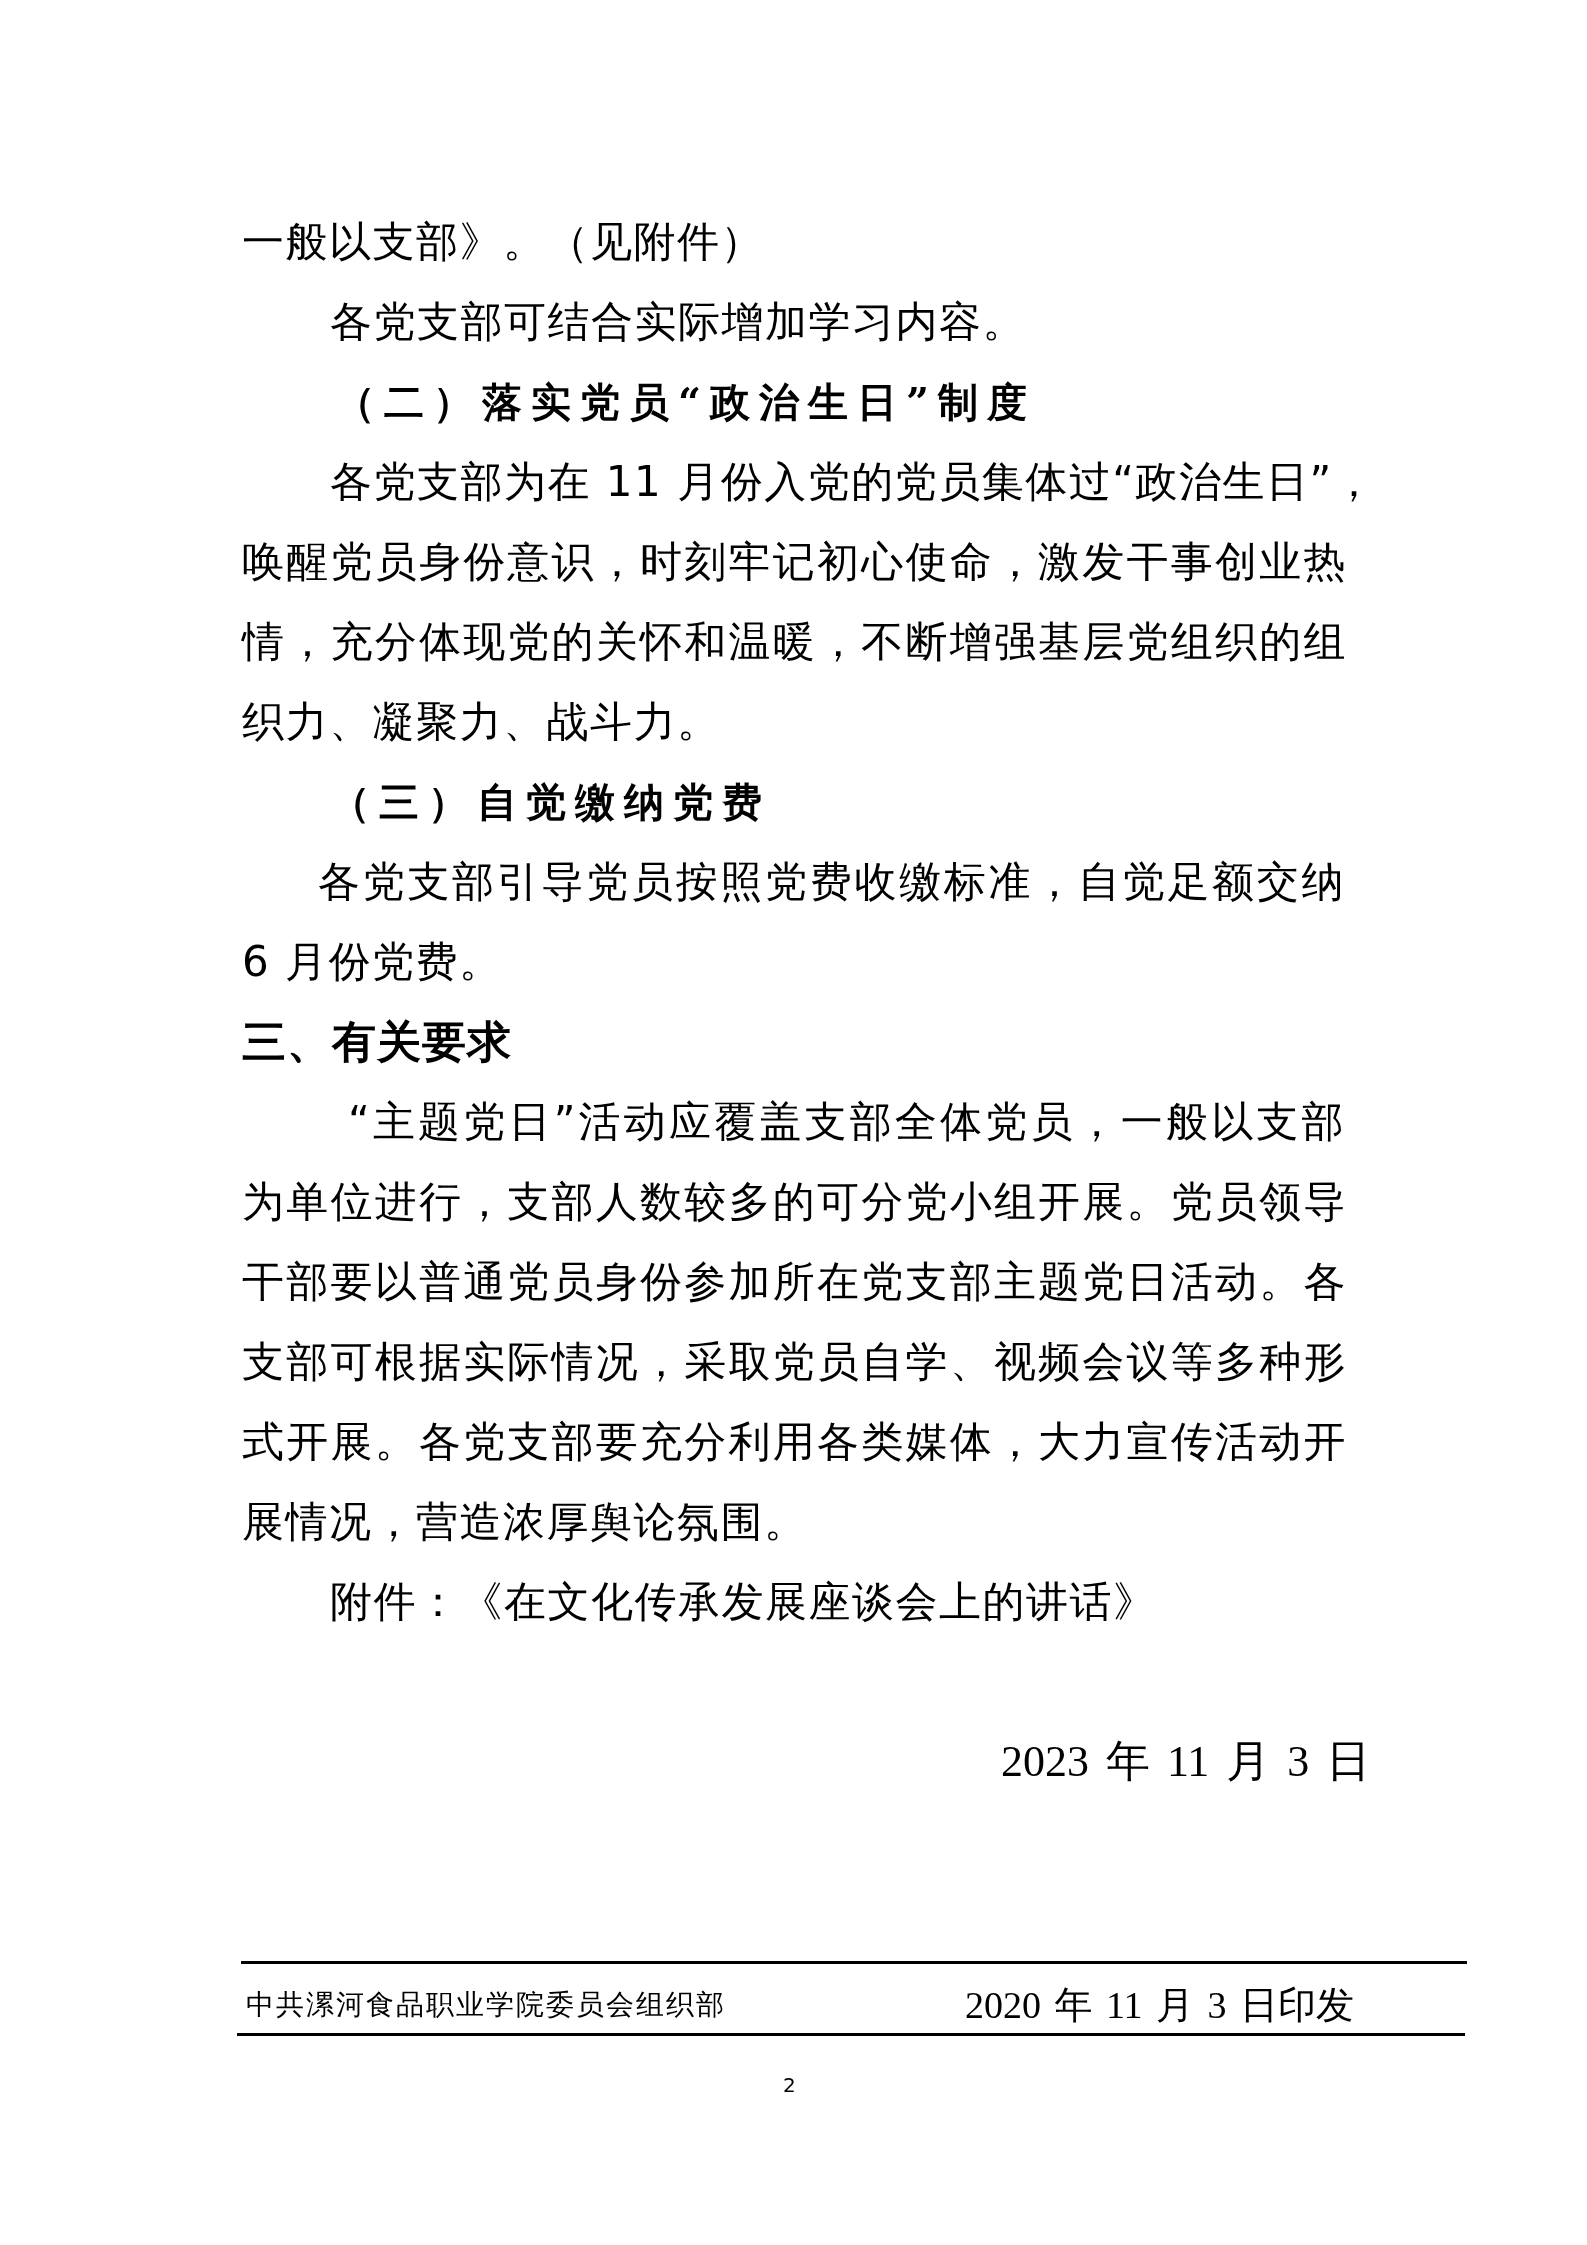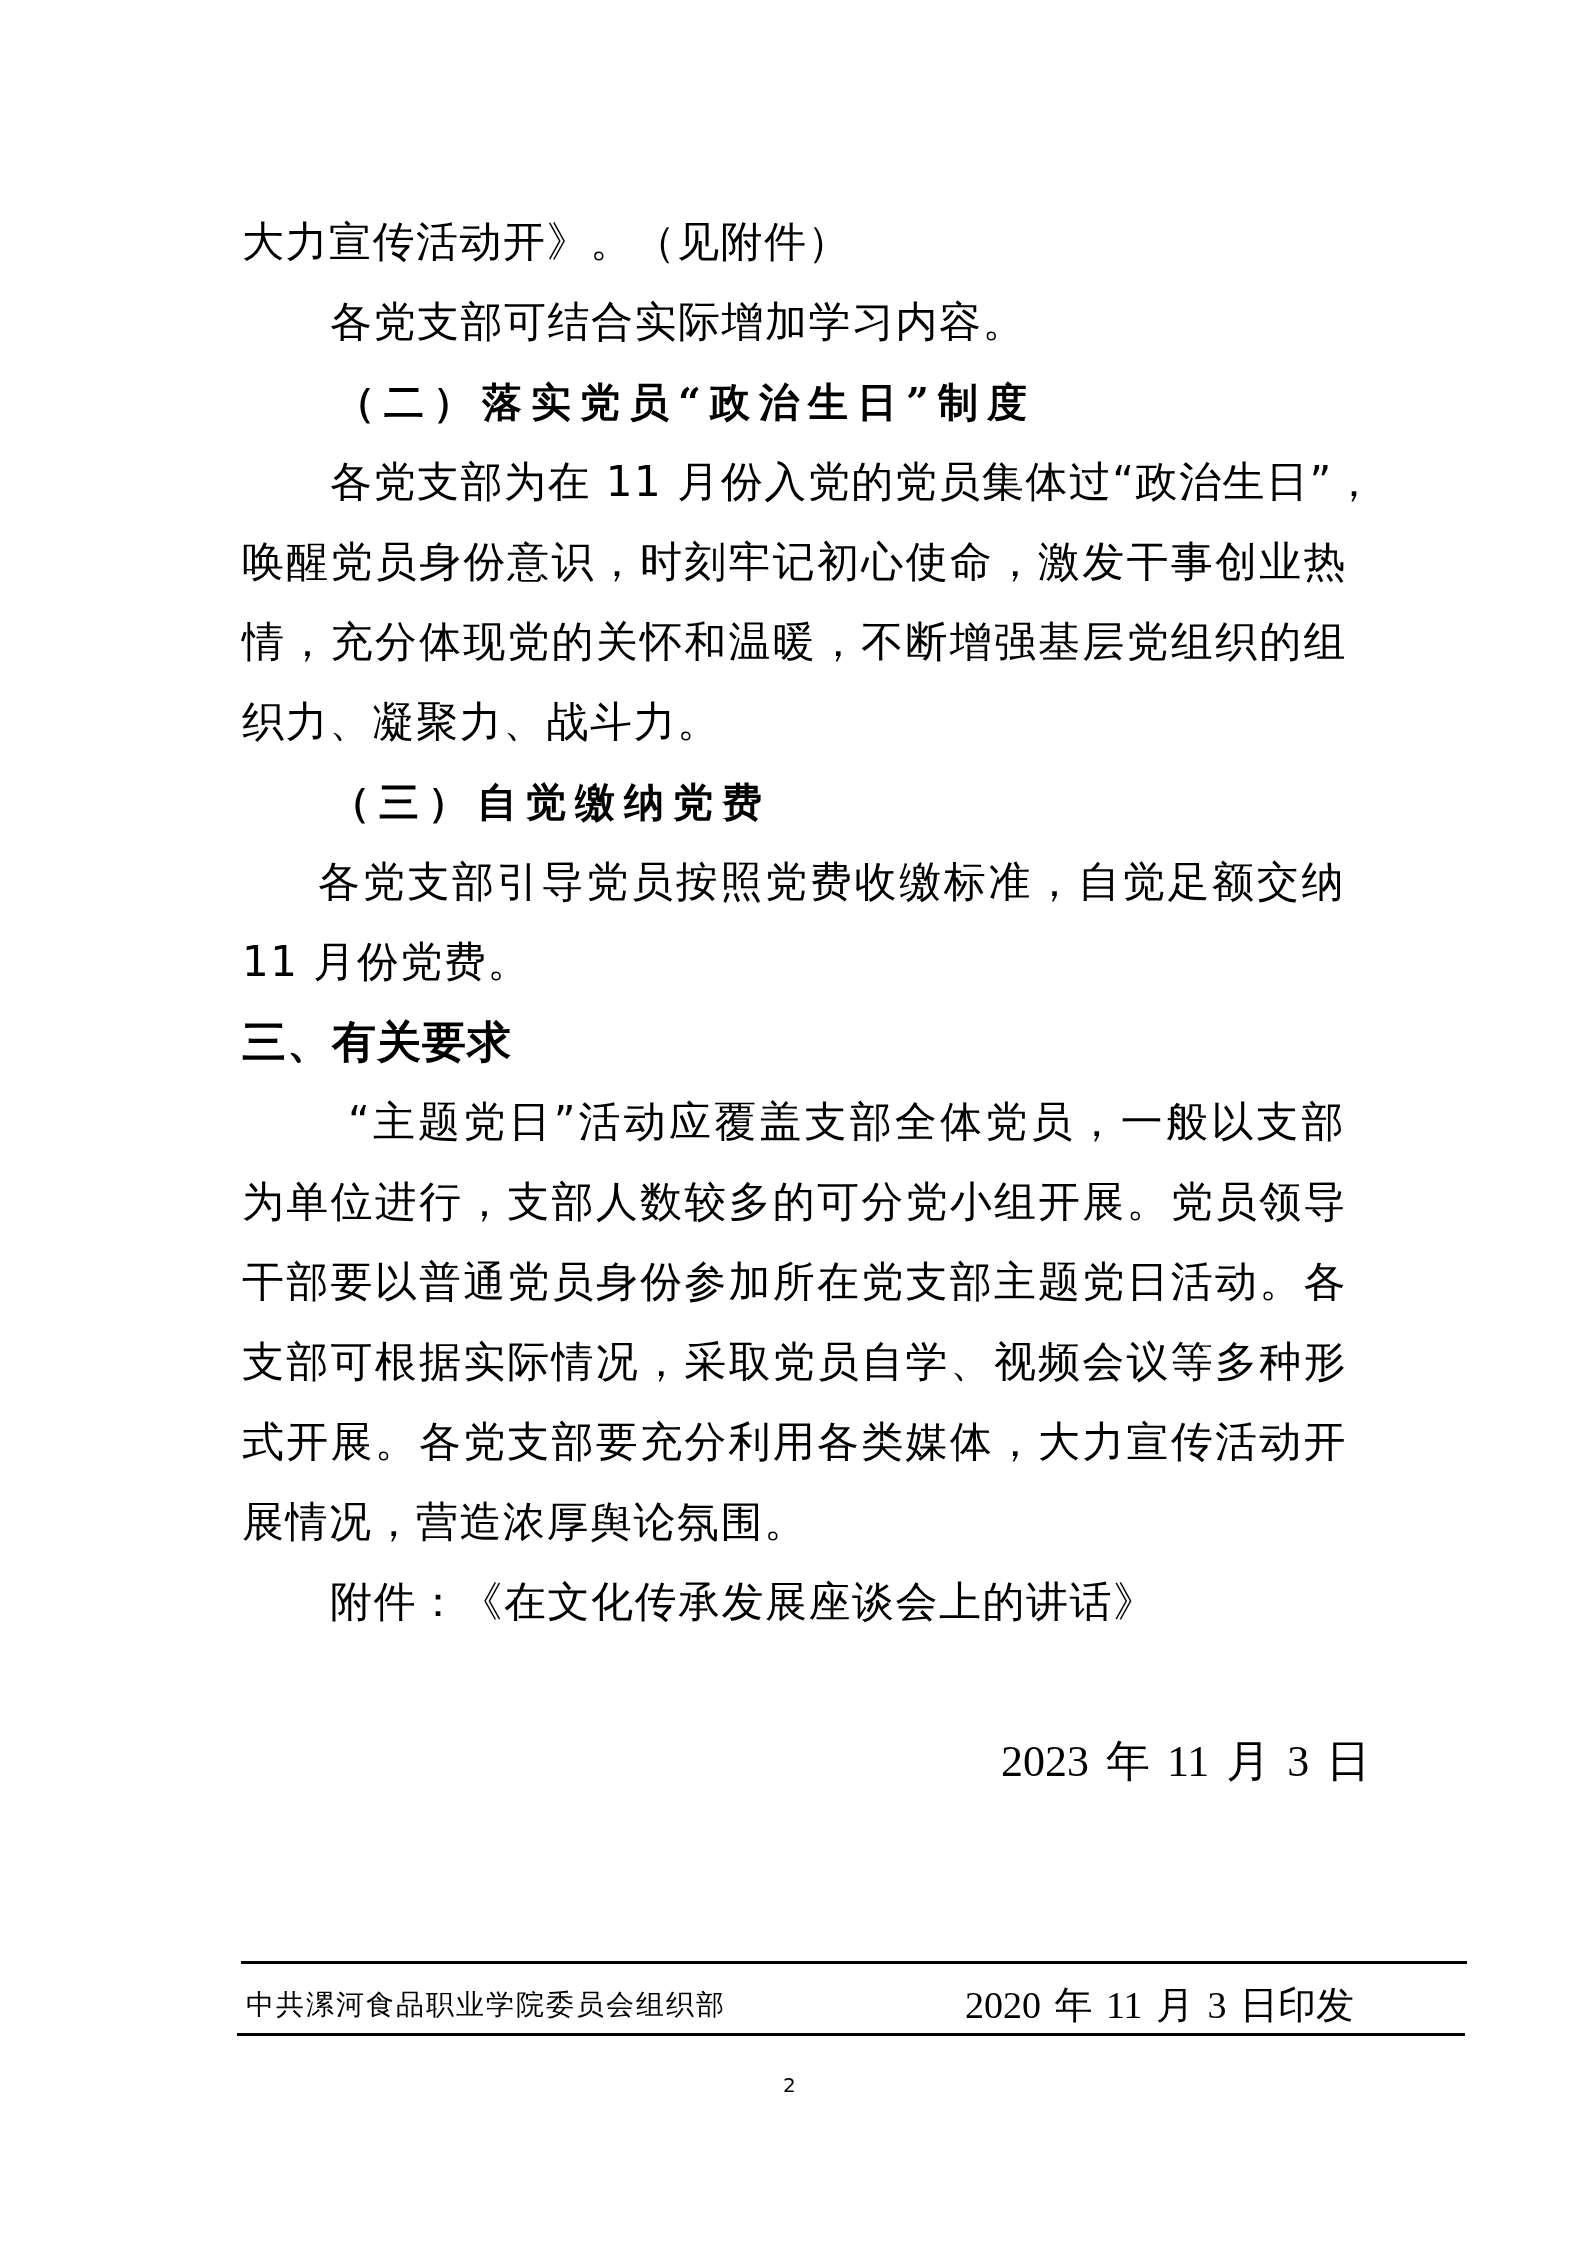--- a/index.html
+++ b/index.html
@@ -74,30 +74,30 @@
     font-family: "DejaVu Sans", "Liberation Sans", sans-serif;
     font-size: 20px;
     line-height: 30px;
   }
 </style>
 </head>
 <body>
 
 <div>
 
-  <div class="line" style="top:212px;">大力宣传活动开》。（见附件）</div>
+  <div class="line" style="top:212px;">一般以支部》。（见附件）</div>
   <div class="line indent" style="top:292px;">各党支部可结合实际增加学习内容。</div>
   <div class="line heading-sub" style="left:335px; top:372px;">（二）落实党员“政治生日”制度</div>
   <div class="line indent" style="top:452px; width:1015px; text-align:justify; text-align-last:justify;">各党支部为在 11 月份入党的党员集体过“政治生日”，</div>
   <div class="line full" style="top:532px;">唤醒党员身份意识，时刻牢记初心使命，激发干事创业热</div>
   <div class="line full" style="top:612px;">情，充分体现党的关怀和温暖，不断增强基层党组织的组</div>
   <div class="line" style="top:692px;text-align:center;">织力、凝聚力、战斗力。</div>
   <div class="line heading-sub" style="left:330px; top:772px;">（三）自觉缴纳党费</div>
   <div class="line indent" style="left:318px; top:852px; width:1027px; text-align:justify; text-align-last:justify;">各党支部引导党员按照党费收缴标准，自觉足额交纳</div>
-  <div class="line" style="top:932px;">11 月份党费。</div>
+  <div class="line" style="top:932px;">6 月份党费。</div>
   <div class="line heading-sec" style="top:1012px;">三、有关要求</div>
   <div class="line indent" style="left:348px; top:1092px; width:997px; text-align:justify; text-align-last:justify;">“主题党日”活动应覆盖支部全体党员，一般以支部</div>
   <div class="line full" style="top:1172px;">为单位进行，支部人数较多的可分党小组开展。党员领导</div>
   <div class="line full" style="top:1252px;">干部要以普通党员身份参加所在党支部主题党日活动。各</div>
   <div class="line full" style="top:1332px;">支部可根据实际情况，采取党员自学、视频会议等多种形</div>
   <div class="line full" style="top:1412px;">式开展。各党支部要充分利用各类媒体，大力宣传活动开</div>
   <div class="line" style="top:1492px;">展情况，营造浓厚舆论氛围。</div>
   <div class="line indent" style="top:1572px;">附件：《在文化传承发展座谈会上的讲话》</div>
 
   <div class="date">2023 年 11 月 3 日</div>

